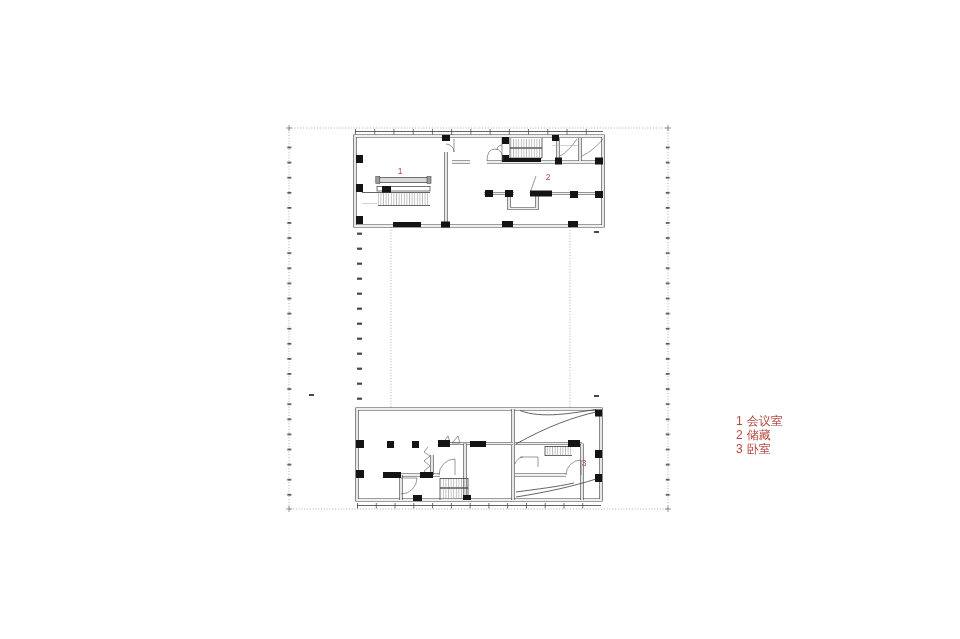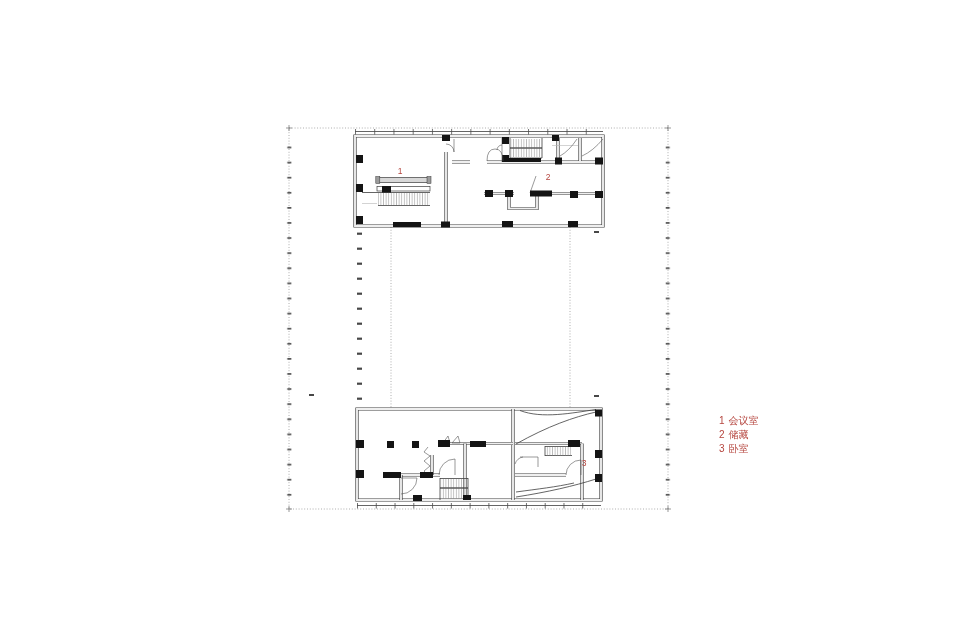--- a/index.html
+++ b/index.html
@@ -8,22 +8,22 @@
   svg{position:absolute;left:0;top:0;}
   
   .wd{fill:none;stroke:#3d3d3d;stroke-width:3.2;}
   .wl{fill:none;stroke:#efefef;stroke-width:1.9;}
   .t{fill:none;stroke:#3d3d3d;stroke-width:0.8;}
   .tt{fill:none;stroke:#555;stroke-width:0.6;}
   .tl{fill:none;stroke:#b5b5b5;stroke-width:0.6;}
   .dot{fill:none;stroke:#9a9a9a;stroke-width:0.8;stroke-dasharray:1 1.8;}
   .blk{fill:#141414;stroke:none;}
   .lbl{fill:var(--accent,#b5453e);font-size:8.5px;font-family:"Liberation Sans",sans-serif;text-anchor:middle;}
-  .legend{position:absolute;left:719px;top:414px;color:var(--accent,#b5453e);
-    font-size:10px;line-height:14px;white-space:nowrap;}
+  .legend{position:absolute;left:736px;top:414px;color:var(--accent,#b5453e);
+    font-size:12px;line-height:14px;white-space:nowrap;}
   .legend .row span{display:inline-block;}
   .legend .num{margin-right:4px;}
 </style>
 </head>
 <body>
 
 <div class="canvas">
 <svg width="960" height="639" viewBox="0 0 960 639">
   <defs>
     <pattern id="hv" width="2.6" height="4" patternUnits="userSpaceOnUse">

